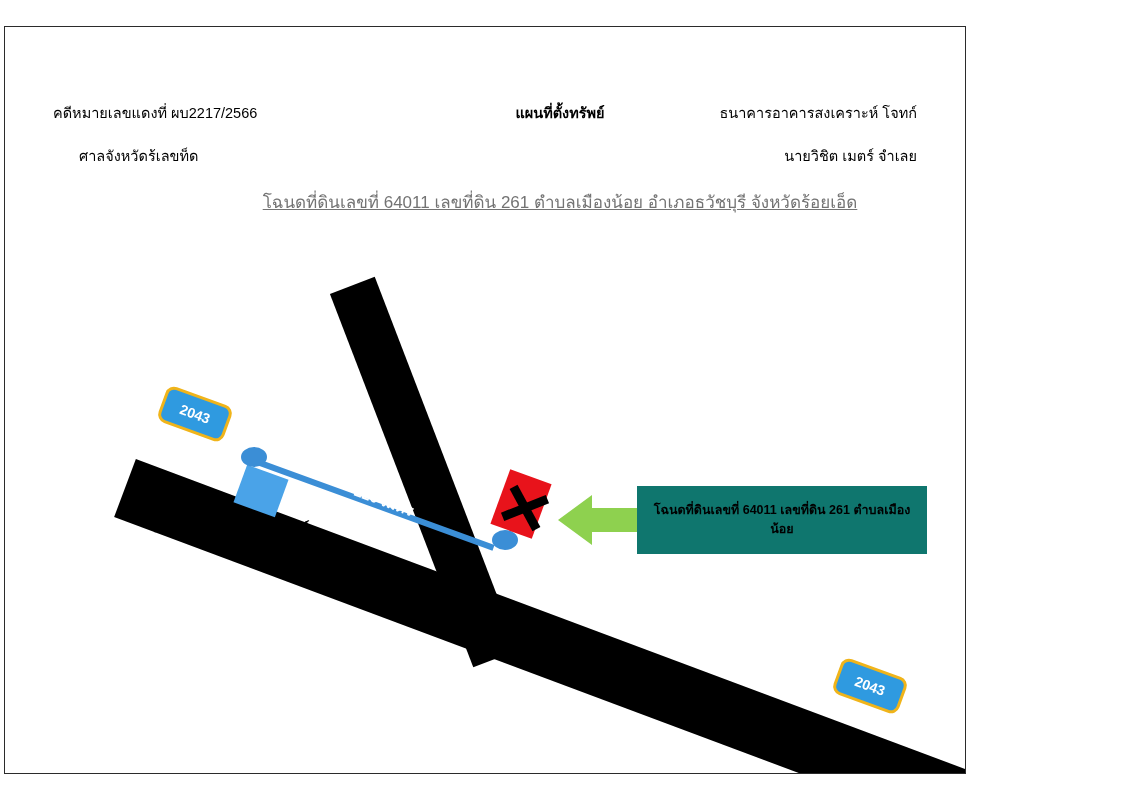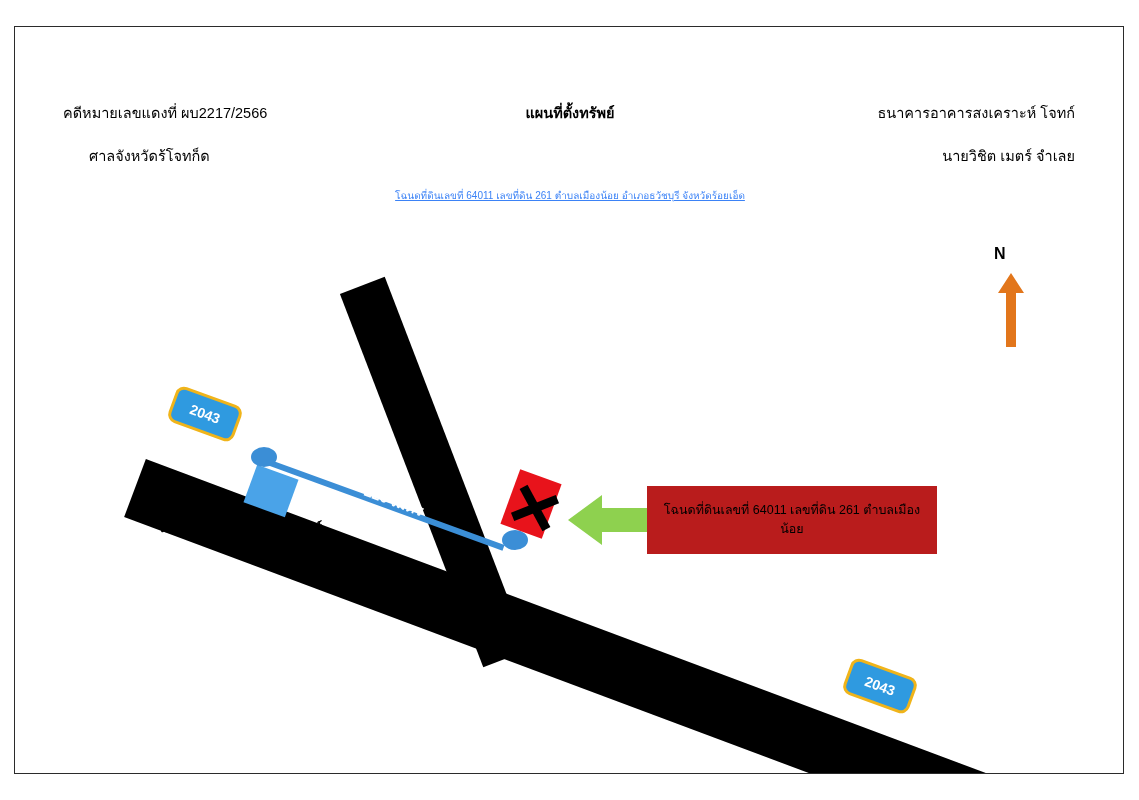--- a/index.html
+++ b/index.html
@@ -12,23 +12,23 @@
   }
   #page {
     position: relative;
     width: 1139px;
     height: 800px;
     background: #ffffff;
     overflow: hidden;
   }
   #sheet {
     position: absolute;
-    left: 14px;
+    left: 4px;
     top: 26px;
-    width: 1110px;
+    width: 962px;
     height: 748px;
     border: 1px solid #2b2b2b;
     background: #ffffff;
     box-sizing: border-box;
     overflow: hidden;
   }
   .hdr {
     position: absolute;
     font-size: 14.5px;
     color: #000000;
@@ -40,22 +40,22 @@
     left: 0; top: 74px; width: 1110px;
     text-align: center;
     font-weight: bold;
   }
   #hdr-plaintiff { right: 48px; top: 74px; }
   #hdr-defendant { right: 48px; top: 117px; }
   #subtitle {
     position: absolute;
     left: 0; top: 161px; width: 1110px;
     text-align: center;
-    font-size: 10px;
-    color: #3b82f6;
+    font-size: 17px;
+    color: #737373;
   }
   #subtitle span {
     text-decoration: underline;
     white-space: nowrap;
   }
 
   
   #north-label {
     position: absolute;
     left: 979px; top: 218px;
@@ -187,47 +187,48 @@
     left: 496px; top: 457px;
     width: 48px; height: 48px;
     transform: rotate(20deg);
   }
 
   
   #callout {
     position: absolute;
     left: 632px; top: 459px;
     width: 290px; height: 68px;
-    background: #b91c1c;
+    background: #0f766e;
     display: flex;
     align-items: center;
     justify-content: flex-start;
     text-align: center;
     box-sizing: border-box;
     padding: 4px 10px;
+    font-weight: bold;
   }
   #callout-text {
     font-size: 12.5px;
     color: #000000;
     line-height: 1.55;
   }
   #callout-arrow {
     position: absolute;
     left: 553px; top: 468px;
     width: 84px; height: 50px;
   }
 </style>
 </head>
 <body>
 
 <div id="page">
   <div id="sheet">
 
     <div class="hdr" id="hdr-case">คดีหมายเลขแดงที่ ผบ2217/2566</div>
-    <div class="hdr" id="hdr-court">ศาลจังหวัดร้โจทก็ด</div>
+    <div class="hdr" id="hdr-court">ศาลจังหวัดร้เลขท็ด</div>
     <div class="hdr" id="hdr-title">แผนที่ตั้งทรัพย์</div>
     <div class="hdr" id="hdr-plaintiff">ธนาคารอาคารสงเคราะห์ โจทก์</div>
     <div class="hdr" id="hdr-defendant">นายวิชิต เมตร์ จำเลย</div>
 
     <div id="subtitle">
       <span>โฉนดที่ดินเลขที่ 64011 เลขที่ดิน 261 ตำบลเมืองน้อย อำเภอธวัชบุรี จังหวัดร้อยเอ็ด</span>
     </div>
 
     <div id="north-label">N</div>
     <svg id="north-arrow" viewBox="0 0 26 74">
@@ -236,21 +237,21 @@
 
     <div class="road" id="road-cross"></div>
     <div class="road" id="road-main"></div>
 
     <div id="road-name">ถนนรณชัยชาญยุทธ (ร้อยเอ็ด-อาจสามารถ)</div>
 
     <div class="shield" id="shield-1">2043</div>
     <div class="shield" id="shield-2">2043</div>
 
     <div id="gas-block"></div>
-    <div id="gas-label">สถานีบริการน้ำมัอำเภอธว็กซ์</div>
+    <div id="gas-label">สถานีบริการน้ำมันคาลเท็กซ์</div>
 
     <div id="dist-line"></div>
     <div class="dot" id="dot-a"></div>
     <div class="dot" id="dot-b"></div>
     <div id="dist-label">220 เมตร</div>
 
     <div id="parcel"></div>
     <svg id="parcel-x" viewBox="0 0 48 48">
       <line x1="6" y1="8" x2="42" y2="40" stroke="#000000" stroke-width="9"></line>
       <line x1="42" y1="8" x2="6" y2="40" stroke="#000000" stroke-width="9"></line>

